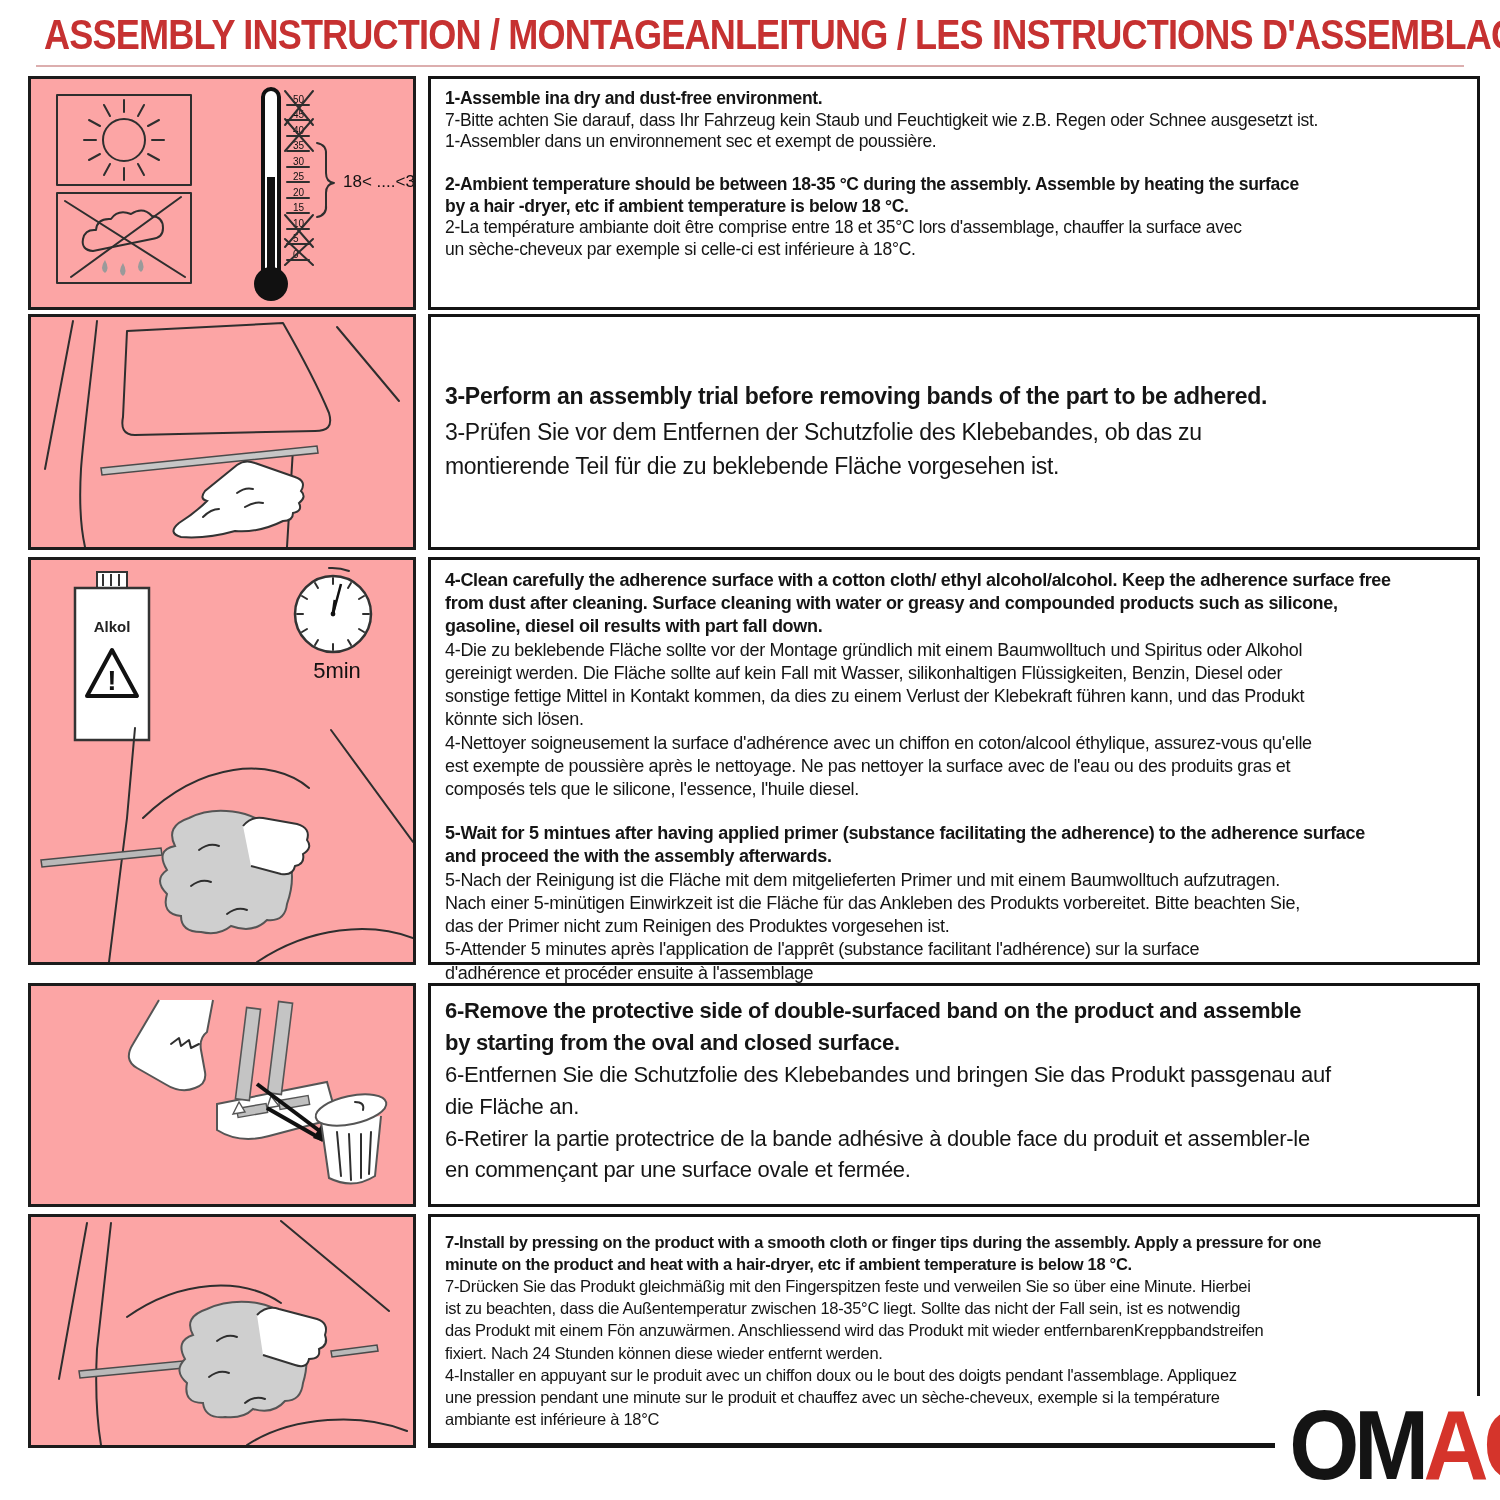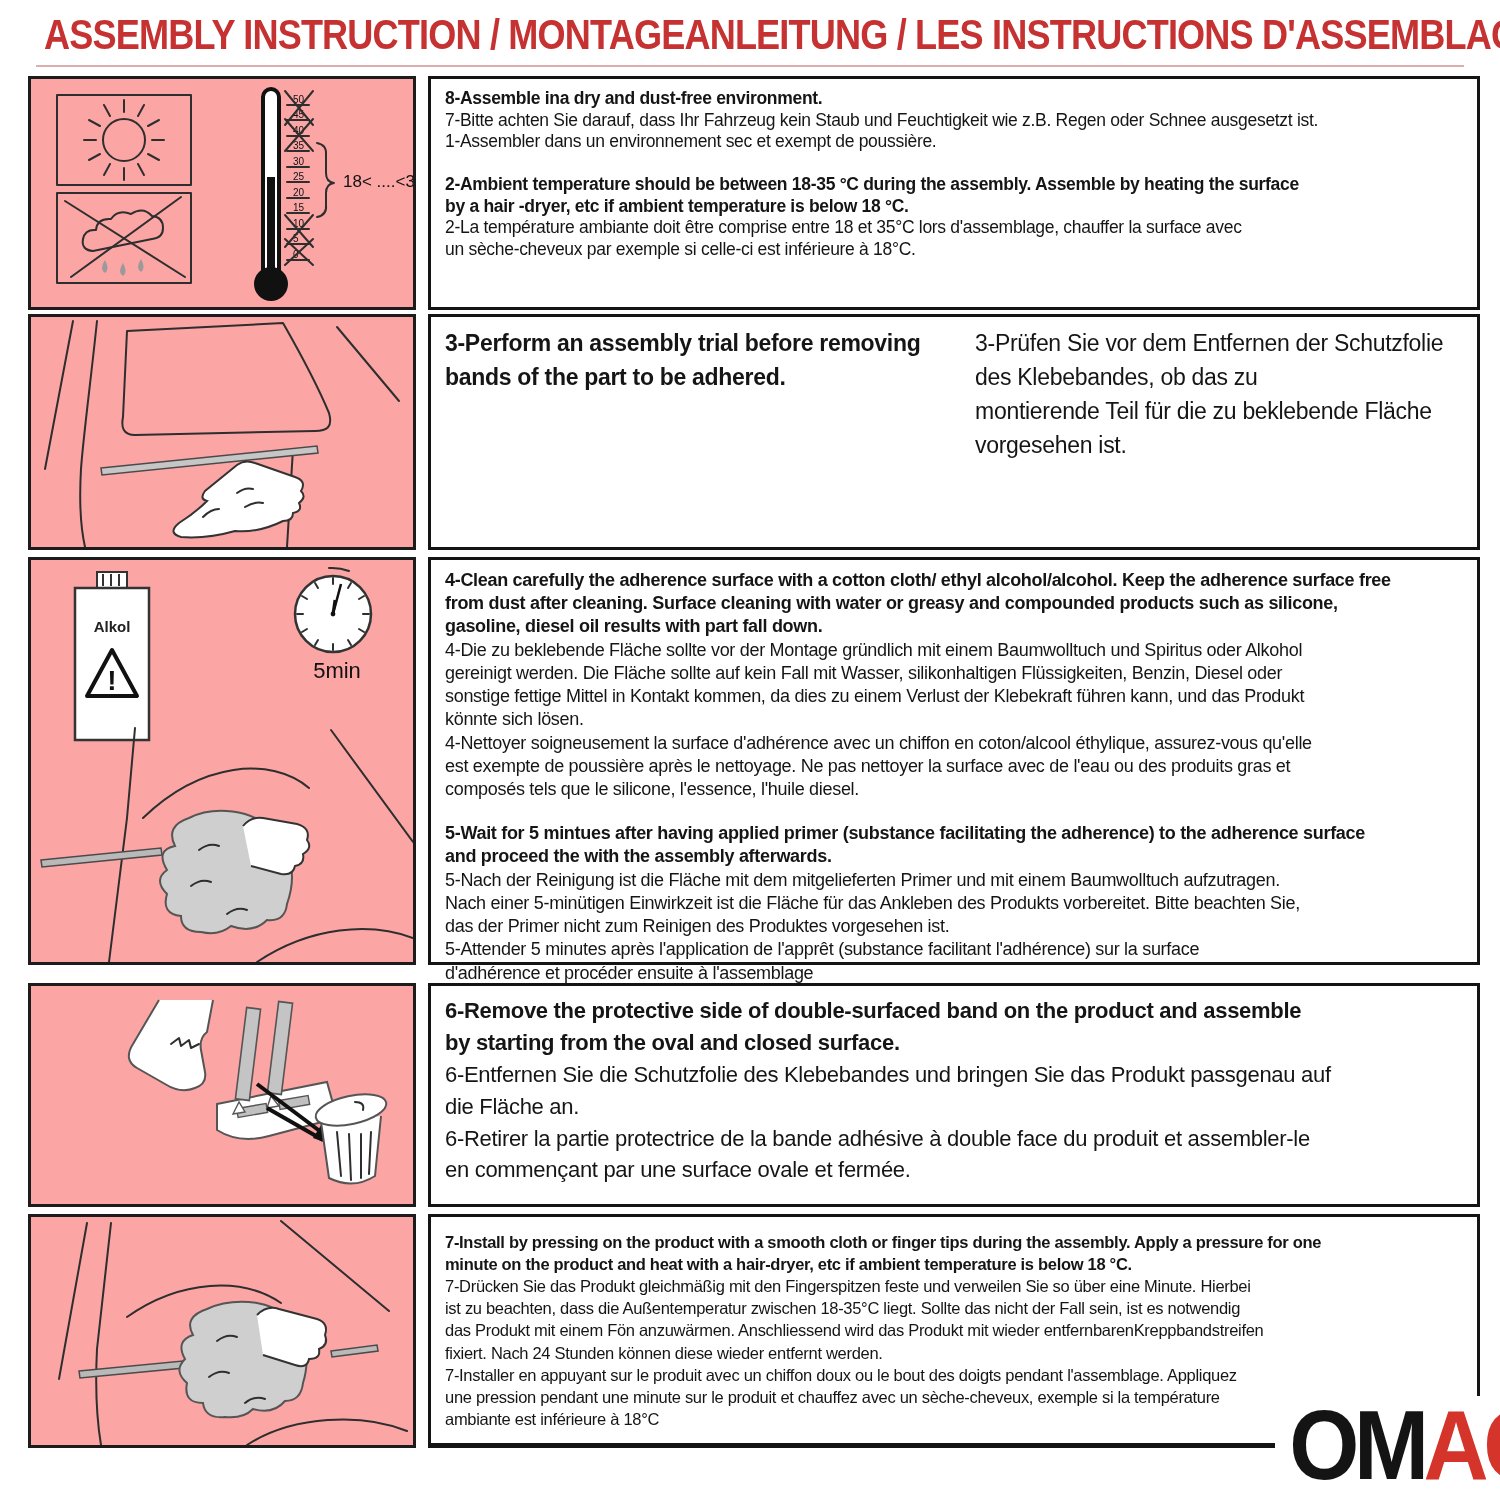--- a/index.html
+++ b/index.html
@@ -19,21 +19,21 @@
 
   .illus{position:absolute;left:28px;width:388px;height:100%;border:3px solid #1c1c1c;
          box-sizing:border-box;background:#fca5a5;}
   .txt{position:absolute;left:428px;width:1052px;height:100%;border:3px solid #141414;
        box-sizing:border-box;background:#fff;padding:9px 14px;letter-spacing:-0.3px;}
   .txt p{margin:0;white-space:pre-line;}
   .txt .en{font-weight:bold;}
   .gap{margin-top:21px !important;}
 
   .r1 .txt{font-size:17.5px;line-height:1.24;}
-  .r2 .txt{font-size:23px;line-height:1.48;display:flex;flex-direction:row;justify-content:center;}
+  .r2 .txt{font-size:23px;line-height:1.48;display:flex;flex-direction:column;justify-content:center;}
   .r2 .txt p{margin-bottom:2px;}
   .r3 .txt{font-size:18px;line-height:1.29;}
   .r4 .txt{font-size:22px;line-height:1.45;display:flex;flex-direction:column;justify-content:flex-start;}
   .r5 .txt{font-size:16.5px;line-height:1.34;padding-top:14px;}
   .r5 .txt{border-bottom:none;}
 
   .footer-line{position:absolute;left:430px;top:1443px;width:845px;height:5px;background:#141414;}
   .logo{position:absolute;left:1282px;top:1396px;font-size:98px;font-weight:bold;line-height:1.0;
         letter-spacing:-6px;transform:scaleX(0.92);transform-origin:left top;background:#fff;
         padding:0 8px 4px 8px;color:#141414;white-space:nowrap;}
@@ -122,21 +122,21 @@
               <line x1="86" y1="134" x2="58" y2="166"></line>
             <line x1="58" y1="158" x2="86" y2="184"></line>
               <line x1="86" y1="158" x2="58" y2="184"></line>
           </g>
           <path d="M90,62 Q100,64 99,74 L99,92 Q99,101 107,102 Q99,103 99,112 L99,124 Q100,134 90,136" class="sk" stroke-width="2.2"></path>
           <text x="116" y="106" font-family="Liberation Sans, sans-serif" font-size="17" fill="#111">18&lt; ....&lt;35 C</text>
         </g>
       </svg>
     </div>
     <div class="txt">
-      <p class="en">8-Assemble ina dry and dust-free environment.</p>
+      <p class="en">1-Assemble ina dry and dust-free environment.</p>
       <p class="de">7-Bitte achten Sie darauf, dass Ihr Fahrzeug kein Staub und Feuchtigkeit wie z.B. Regen oder Schnee ausgesetzt ist.</p>
       <p class="fr">1-Assembler dans un environnement sec et exempt de poussière.</p>
       <p class="en gap">2-Ambient temperature should be between 18-35 °C  during the assembly. Assemble by heating the surface
 by a hair -dryer, etc if ambient temperature is below 18 °C.</p>
       <p class="fr">2-La température ambiante doit être comprise entre 18 et 35°C lors d'assemblage, chauffer la surface avec
 un sèche-cheveux par exemple si celle-ci est inférieure à 18°C.</p>
     </div>
   </section>
 
   <section class="row r2">
@@ -303,21 +303,21 @@
         <path d="M216,228 C262,198 332,196 376,214" class="sk"></path>
       </svg>
     </div>
     <div class="txt">
       <p class="en">7-Install by pressing on the product with a smooth cloth or finger tips during the assembly. Apply a pressure for one
 minute on the product and heat with a hair-dryer, etc if ambient temperature is below 18 °C.</p>
       <p class="de">7-Drücken Sie das Produkt gleichmäßig mit den Fingerspitzen feste und verweilen Sie so über eine Minute. Hierbei
 ist zu beachten, dass die Außentemperatur zwischen 18-35°C liegt. Sollte das nicht der Fall sein, ist es notwendig
 das Produkt mit einem Fön anzuwärmen. Anschliessend wird das Produkt mit wieder entfernbarenKreppbandstreifen
 fixiert. Nach 24 Stunden können diese wieder entfernt werden.</p>
-      <p class="fr">7-Installer en appuyant sur le produit avec un chiffon doux ou le bout des doigts pendant l'assemblage. Appliquez
+      <p class="fr">4-Installer en appuyant sur le produit avec un chiffon doux ou le bout des doigts pendant l'assemblage. Appliquez
 une pression pendant une minute sur le produit et chauffez avec un sèche-cheveux, exemple si la température
 ambiante est inférieure à 18°C</p>
     </div>
   </section>
 
   <div class="footer-line"></div>
   <div class="logo">
     <span>OM</span><span class="red">AC</span>
   </div>
 

